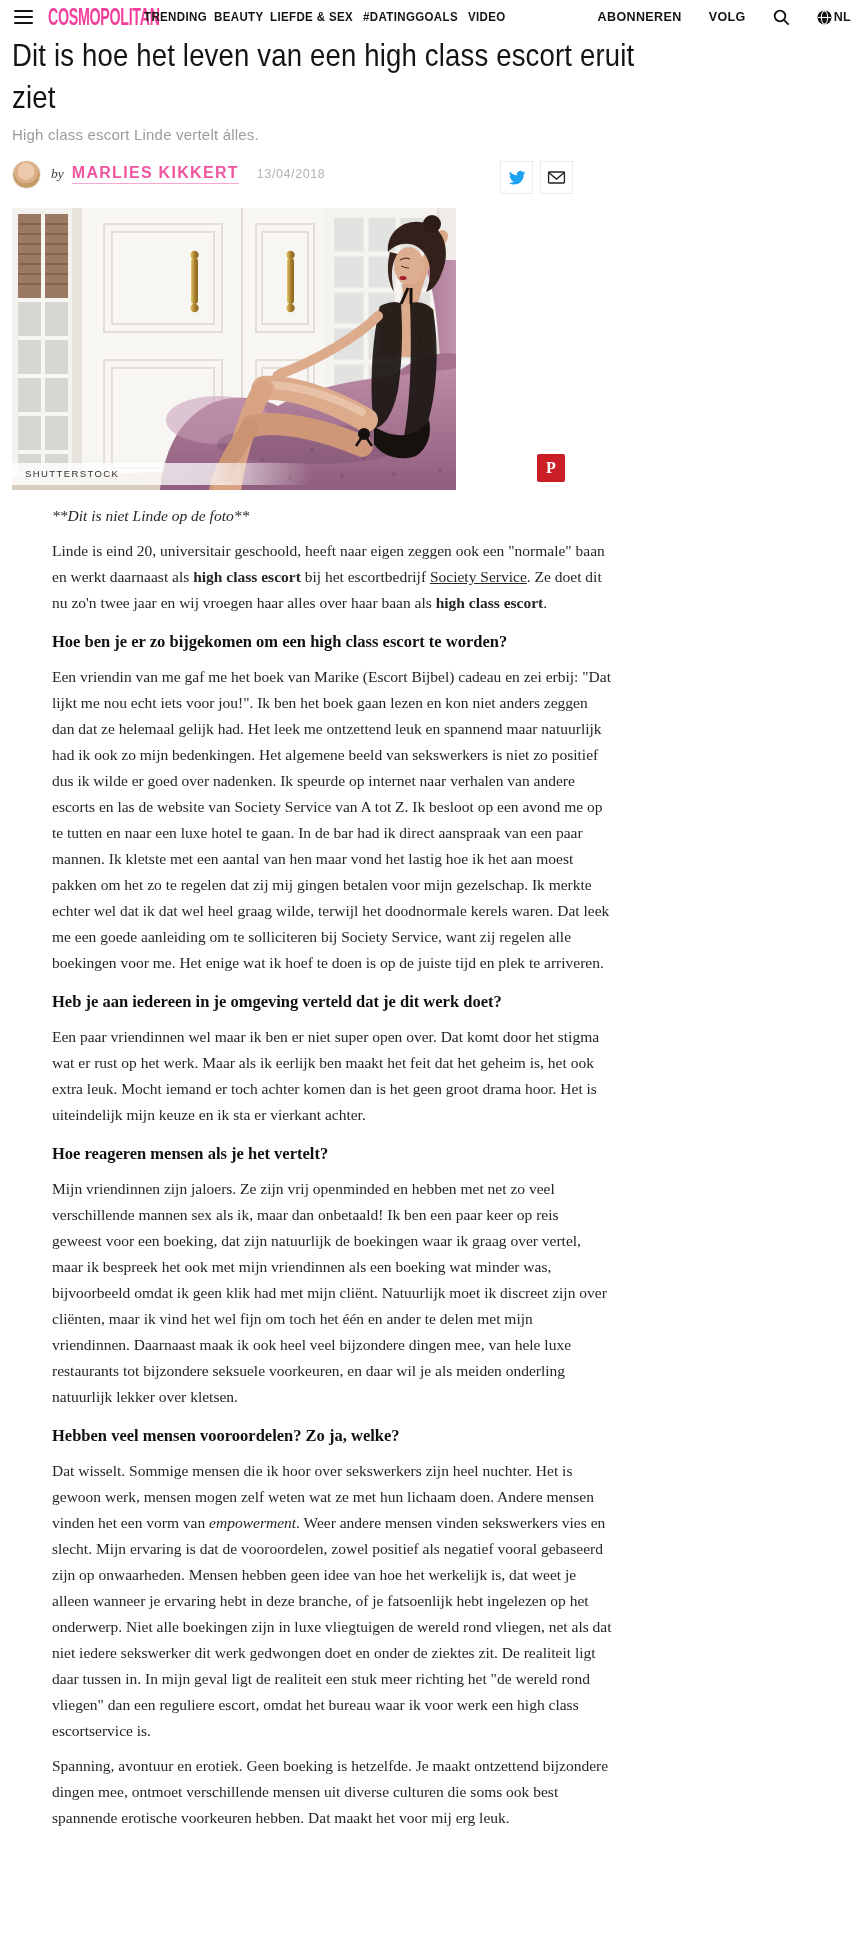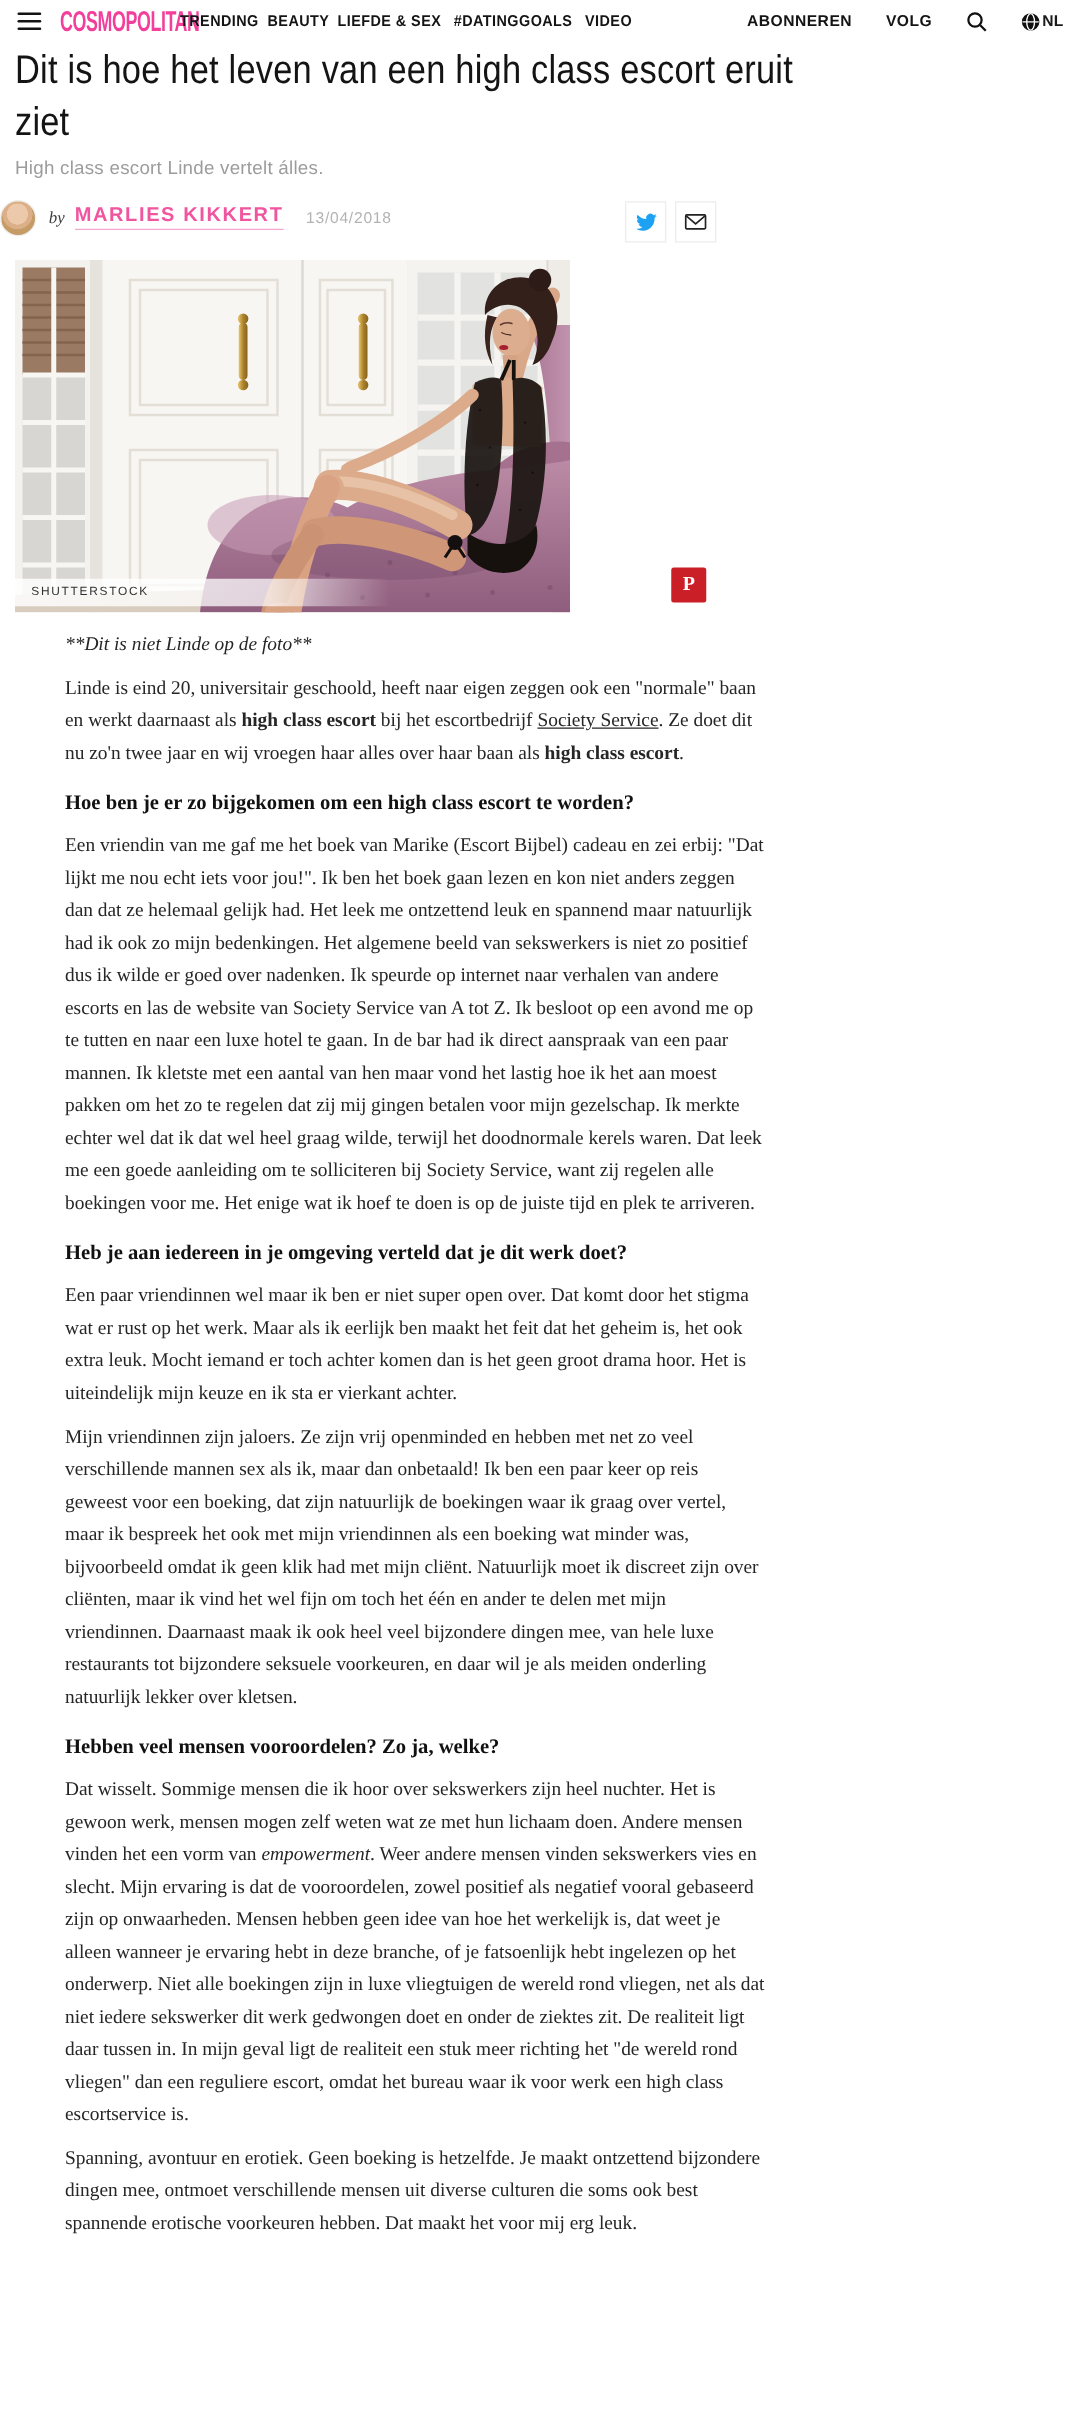--- a/index.html
+++ b/index.html
@@ -19,21 +19,21 @@
   .nav-right .navlink{transform:none;}
   .nav-icon{display:flex;align-items:center;cursor:pointer;}
   .locale-wrap{display:flex;align-items:center;gap:2px;cursor:pointer;}
   .locale{font-size:12.5px;font-weight:700;letter-spacing:.3px;}
   
   .title{position:absolute;left:12px;top:34px;width:760px;margin:0;font-weight:400;
          font-size:32px;line-height:42px;color:#141414;letter-spacing:.2px;
          transform:scaleX(.86);transform-origin:left top;}
   .subtitle{position:absolute;left:12px;top:126px;margin:0;font-size:15px;color:#9c9c9c;letter-spacing:.2px;}
   
-  .byline{position:absolute;left:0;top:157px;height:34px;display:flex;align-items:center;}
+  .byline{position:absolute;left:12px;top:157px;height:34px;display:flex;align-items:center;}
   .avatar{width:29px;height:29px;border-radius:50%;
           background:radial-gradient(circle at 48% 38%, #ecc9ab 0 38%, #dbb088 39% 55%, #c59b66 56% 100%);
           border:1px solid #eee;box-sizing:border-box;}
   .by{font-family:"Liberation Serif",serif;font-style:italic;font-size:13.5px;color:#3c3c3c;margin:0 8px 0 10px;}
   .author{font-size:16px;font-weight:700;letter-spacing:1.3px;color:#f0559f;text-decoration:none;
           border-bottom:1px solid #f7a6cd;padding-bottom:1px;cursor:pointer;}
   .date{font-size:12.5px;color:#b3b3b3;letter-spacing:.6px;margin-left:18px;}
   .sharebox{position:absolute;top:161px;width:33px;height:33px;border:1px solid #ececec;background:#fff;
             display:flex;align-items:center;justify-content:center;cursor:pointer;box-sizing:border-box;}
   .share-tw{left:500px;}
@@ -254,19 +254,20 @@
     <span>P</span>
   </div>
 
   <section class="body">
       <p class="blk-note"><span>**Dit is niet Linde op de foto**</span></p>
       <p class="blk-p"><span>Linde is eind 20, universitair geschoold, heeft naar eigen zeggen ook een "normale" baan en werkt daarnaast als </span><span class="rb">high class escort</span><span> bij het escortbedrijf </span><a href="#">Society Service</a><span>. Ze doet dit nu zo'n twee jaar en wij vroegen haar alles over haar baan als </span><span class="rb">high class escort</span><span>.</span></p>
       <h2 class="blk-h"><span>Hoe ben je er zo bijgekomen om een high class escort te worden?</span></h2>
       <p class="blk-p"><span>Een vriendin van me gaf me het boek van Marike (Escort Bijbel) cadeau en zei erbij: "Dat lijkt me nou echt iets voor jou!". Ik ben het boek gaan lezen en kon niet anders zeggen dan dat ze helemaal gelijk had. Het leek me ontzettend leuk en spannend maar natuurlijk had ik ook zo mijn bedenkingen. Het algemene beeld van sekswerkers is niet zo positief dus ik wilde er goed over nadenken. Ik speurde op internet naar verhalen van andere escorts en las de website van Society Service van A tot Z. Ik besloot op een avond me op te tutten en naar een luxe hotel te gaan. In de bar had ik direct aanspraak van een paar mannen. Ik kletste met een aantal van hen maar vond het lastig hoe ik het aan moest pakken om het zo te regelen dat zij mij gingen betalen voor mijn gezelschap. Ik merkte echter wel dat ik dat wel heel graag wilde, terwijl het doodnormale kerels waren. Dat leek me een goede aanleiding om te solliciteren bij Society Service, want zij regelen alle boekingen voor me. Het enige wat ik hoef te doen is op de juiste tijd en plek te arriveren.</span></p>
       <h2 class="blk-h"><span>Heb je aan iedereen in je omgeving verteld dat je dit werk doet?</span></h2>
       <p class="blk-p"><span>Een paar vriendinnen wel maar ik ben er niet super open over. Dat komt door het stigma wat er rust op het werk. Maar als ik eerlijk ben maakt het feit dat het geheim is, het ook extra leuk. Mocht iemand er toch achter komen dan is het geen groot drama hoor. Het is uiteindelijk mijn keuze en ik sta er vierkant achter.</span></p>
+      <h2 class="blk-h"><span>Hoe reageren mensen als je het vertelt?</span></h2>
       <p class="blk-p"><span>Mijn vriendinnen zijn jaloers. Ze zijn vrij openminded en hebben met net zo veel verschillende mannen sex als ik, maar dan onbetaald! Ik ben een paar keer op reis geweest voor een boeking, dat zijn natuurlijk de boekingen waar ik graag over vertel, maar ik bespreek het ook met mijn vriendinnen als een boeking wat minder was, bijvoorbeeld omdat ik geen klik had met mijn cliënt. Natuurlijk moet ik discreet zijn over cliënten, maar ik vind het wel fijn om toch het één en ander te delen met mijn vriendinnen. Daarnaast maak ik ook heel veel bijzondere dingen mee, van hele luxe restaurants tot bijzondere seksuele voorkeuren, en daar wil je als meiden onderling natuurlijk lekker over kletsen.</span></p>
       <h2 class="blk-h"><span>Hebben veel mensen vooroordelen? Zo ja, welke?</span></h2>
       <p class="blk-p"><span>Dat wisselt. Sommige mensen die ik hoor over sekswerkers zijn heel nuchter. Het is gewoon werk, mensen mogen zelf weten wat ze met hun lichaam doen. Andere mensen vinden het een vorm van </span><span class="ri">empowerment</span><span>. Weer andere mensen vinden sekswerkers vies en slecht. Mijn ervaring is dat de vooroordelen, zowel positief als negatief vooral gebaseerd zijn op onwaarheden. Mensen hebben geen idee van hoe het werkelijk is, dat weet je alleen wanneer je ervaring hebt in deze branche, of je fatsoenlijk hebt ingelezen op het onderwerp. Niet alle boekingen zijn in luxe vliegtuigen de wereld rond vliegen, net als dat niet iedere sekswerker dit werk gedwongen doet en onder de ziektes zit. De realiteit ligt daar tussen in. In mijn geval ligt de realiteit een stuk meer richting het "de wereld rond vliegen" dan een reguliere escort, omdat het bureau waar ik voor werk een high class escortservice is.</span></p>
       <p class="blk-p"><span>Spanning, avontuur en erotiek. Geen boeking is hetzelfde. Je maakt ontzettend bijzondere dingen mee, ontmoet verschillende mensen uit diverse culturen die soms ook best spannende erotische voorkeuren hebben. Dat maakt het voor mij erg leuk.</span></p>
     </section>
 
 </div>
 
 </body></html>

